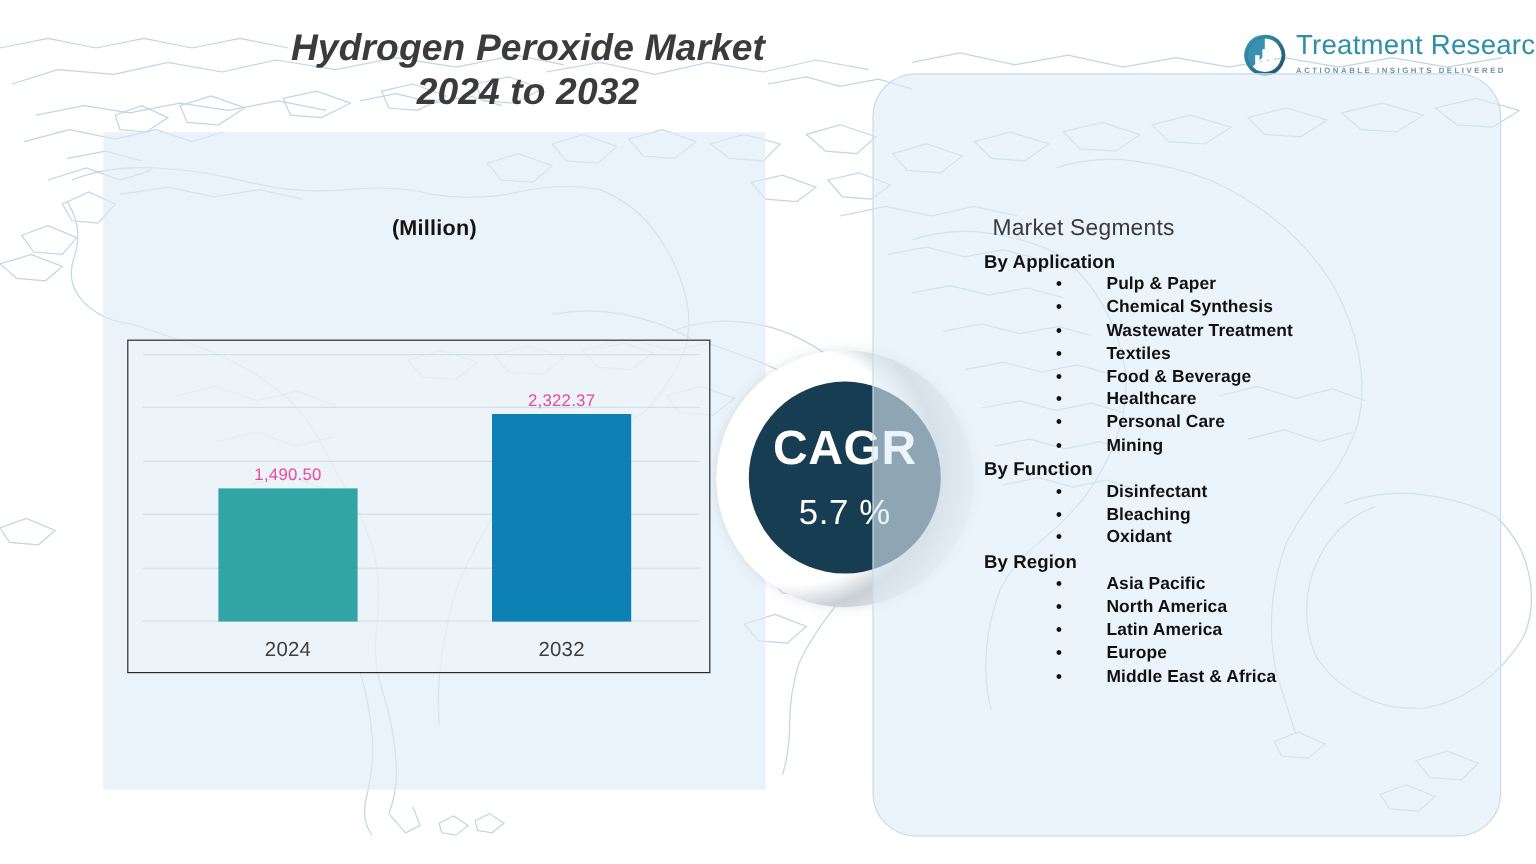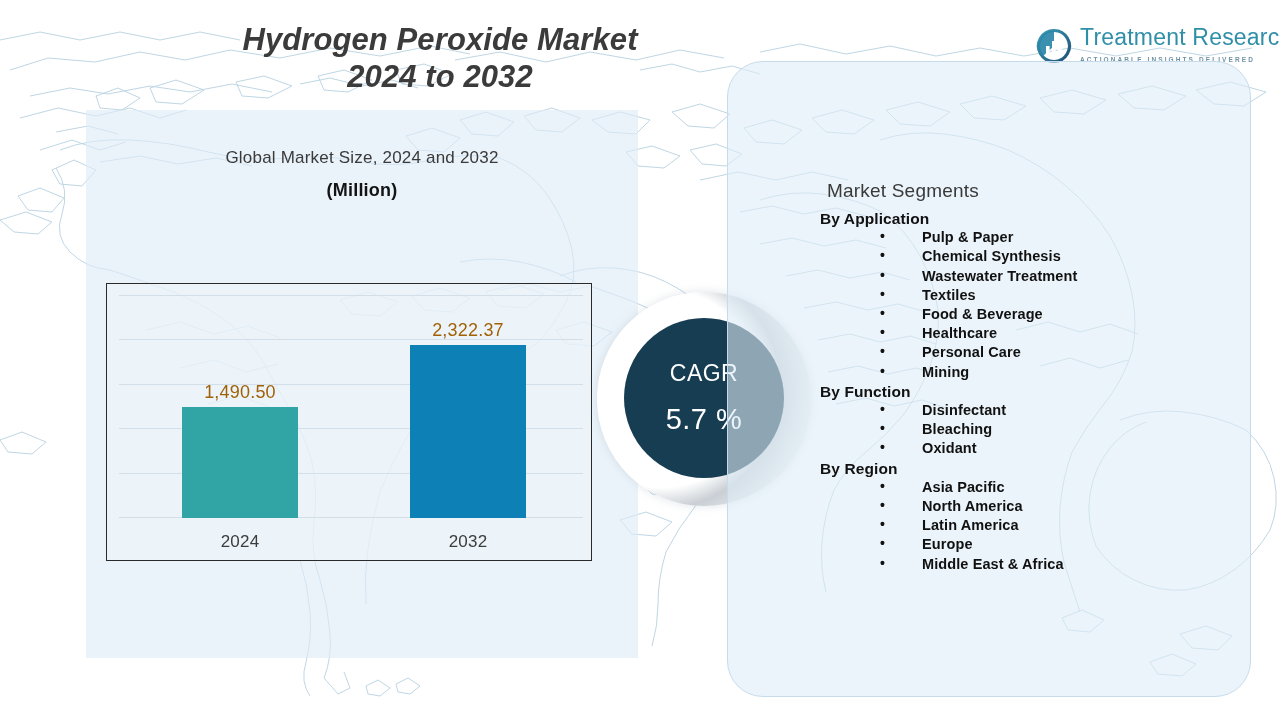--- a/index.html
+++ b/index.html
@@ -140,22 +140,22 @@
     position: absolute;
     left: 0;
     bottom: 0;
     width: 100%;
   }
   .bar-value {
     position: absolute;
     left: 50%;
     transform: translateX(-50%);
     white-space: nowrap;
-    font-size: 18px;
-    color: #a16207;
+    font-size: 14px;
+    color: #ec4899;
     letter-spacing: .2px;
   }
   .bar-label {
     position: absolute;
     left: 50%;
     transform: translateX(-50%);
     bottom: -34px;
     white-space: nowrap;
     font-size: 17px;
     color: #3c3c3c;
@@ -184,22 +184,22 @@
     width: 160px; height: 160px;
     border-radius: 50%;
     background: #173d52;
     display: flex;
     flex-direction: column;
     align-items: center;
     justify-content: center;
     color: #ffffff;
   }
   .cagr-label {
-    font-size: 23px;
-    font-weight: normal;
+    font-size: 40px;
+    font-weight: bold;
     letter-spacing: .5px;
     line-height: 1;
   }
   .cagr-value {
     margin-top: 20px;
     font-size: 29px;
     font-weight: 300;
     letter-spacing: .5px;
     line-height: 1;
   }
@@ -404,21 +404,20 @@
       </svg>
     </span>
     <span class="logo-text">
       <span class="logo-name"><span style="font-weight: 400;">Treatment</span><span style="font-weight: 400;"> Research</span></span>
       <span class="logo-tag">Actionable Insights Delivered</span>
     </span>
   </div>
 
   <div class="left-panel"></div>
 
-  <div class="chart-heading">Global Market Size,  2024 and 2032</div>
   <div class="chart-subheading">(Million)</div>
 
   <div class="chart-frame">
     <div class="plot" id="plot">
         <div class="gridline" style="bottom: 42px;"></div>
         <div class="gridline" style="bottom: 86.4px;"></div>
         <div class="gridline" style="bottom: 130.8px;"></div>
         <div class="gridline" style="bottom: 175.2px;"></div>
         <div class="gridline" style="bottom: 219.6px;"></div>
         <div class="gridline" style="bottom: 264px;"></div>

